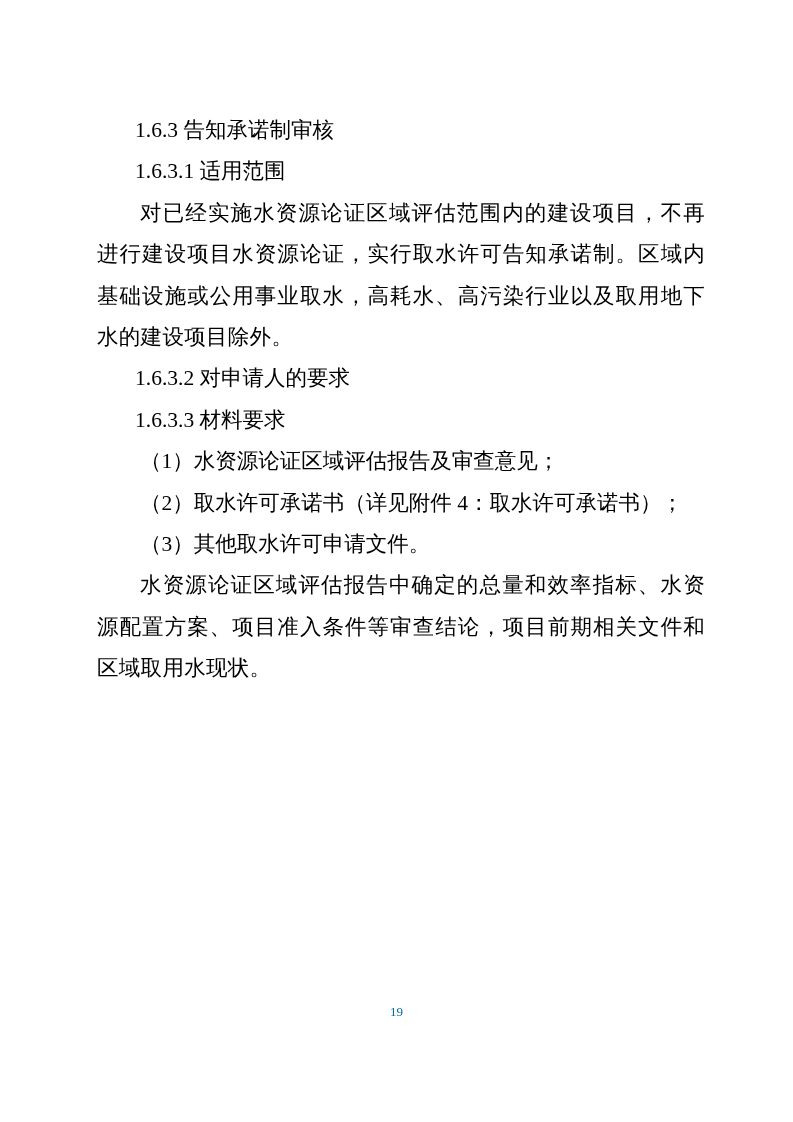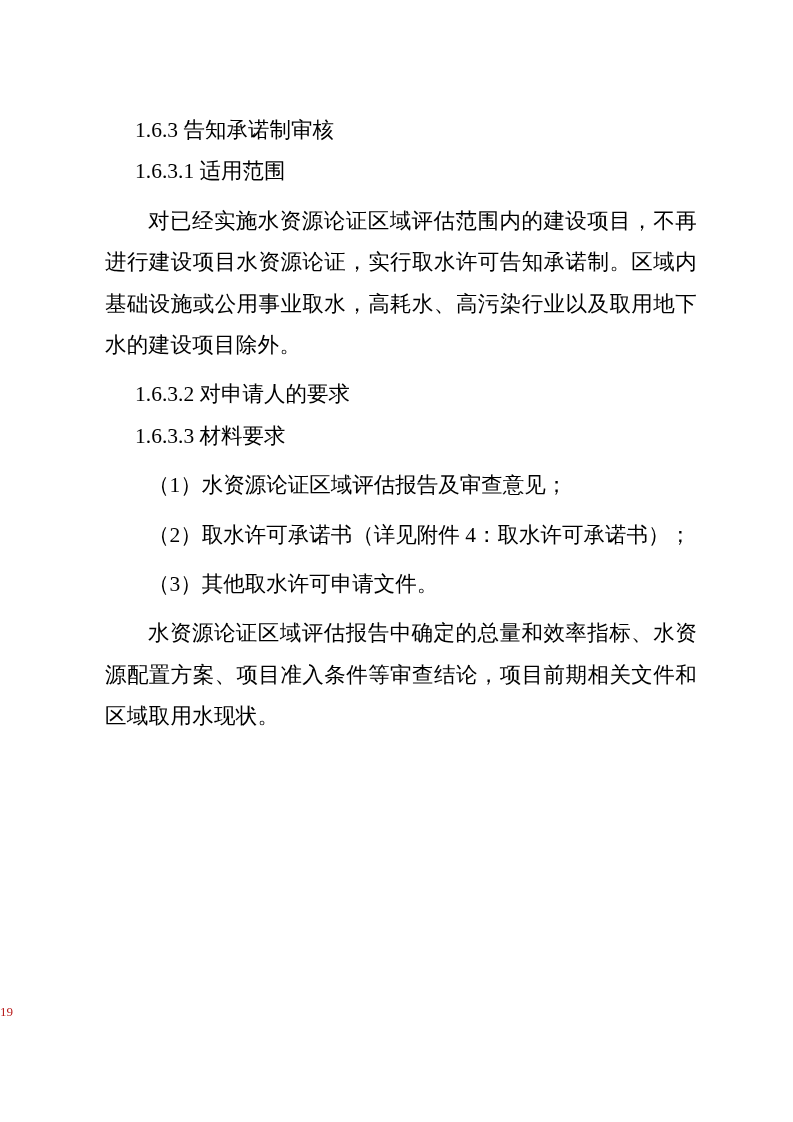--- a/index.html
+++ b/index.html
@@ -26,39 +26,39 @@
   }
   .heading {
     margin: 0;
     padding-left: 38px;
     font-weight: normal;
     font-size: 21.5px;
     line-height: 41.4px;
     text-align: left;
   }
   .para {
-    margin: 8px;
+    margin: 0;
     text-indent: 2em;
     text-align: justify;
     letter-spacing: 0.3px;
   }
   .list-item {
-    margin: 8px;
+    margin: 0;
     padding-left: 2em;
     text-align: left;
   }
   .page-number {
     position: absolute;
     top: 1002px;
     left: 0;
     width: 100%;
-    text-align: left;
+    text-align: center;
     font-size: 13px;
     line-height: 20px;
-    color: #b91c1c;
+    color: #0369a1;
   }
 </style>
 </head>
 <body>
 
 <div class="page">
   <div class="content">
     <h2 class="heading">1.6.3 告知承诺制审核</h2>
     <h3 class="heading">1.6.3.1 适用范围</h3>
     <p class="para">对已经实施水资源论证区域评估范围内的建设项目，不再进行建设项目水资源论证，实行取水许可告知承诺制。区域内基础设施或公用事业取水，高耗水、高污染行业以及取用地下水的建设项目除外。</p>

